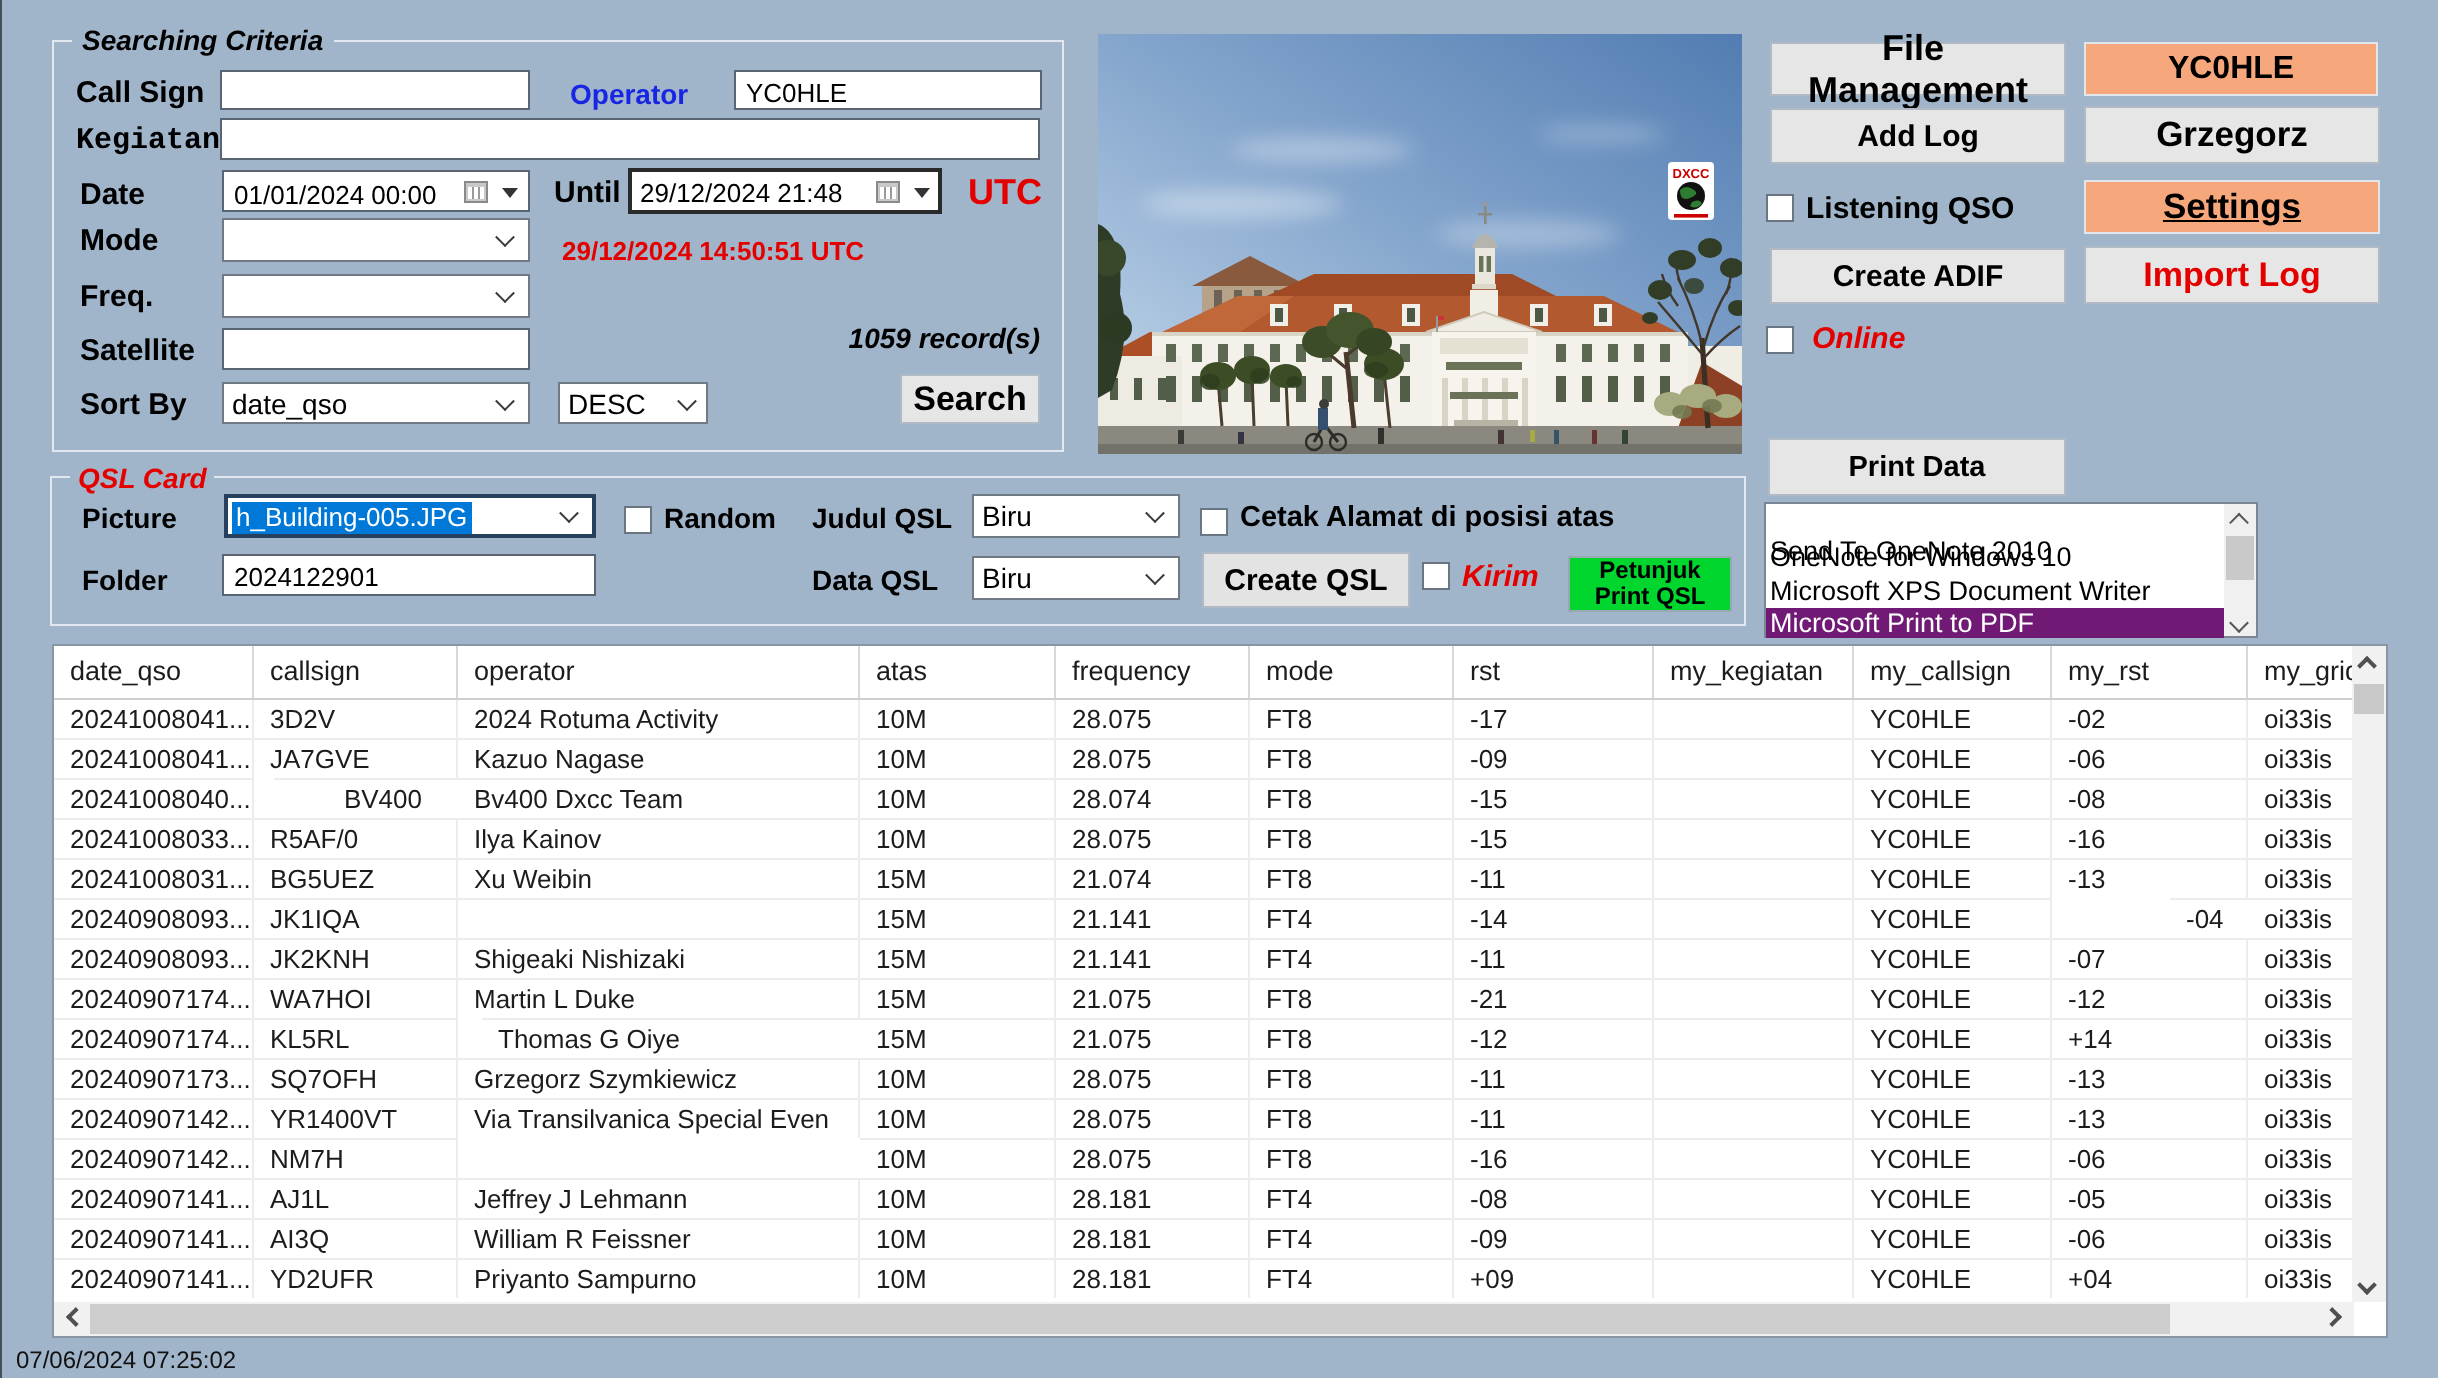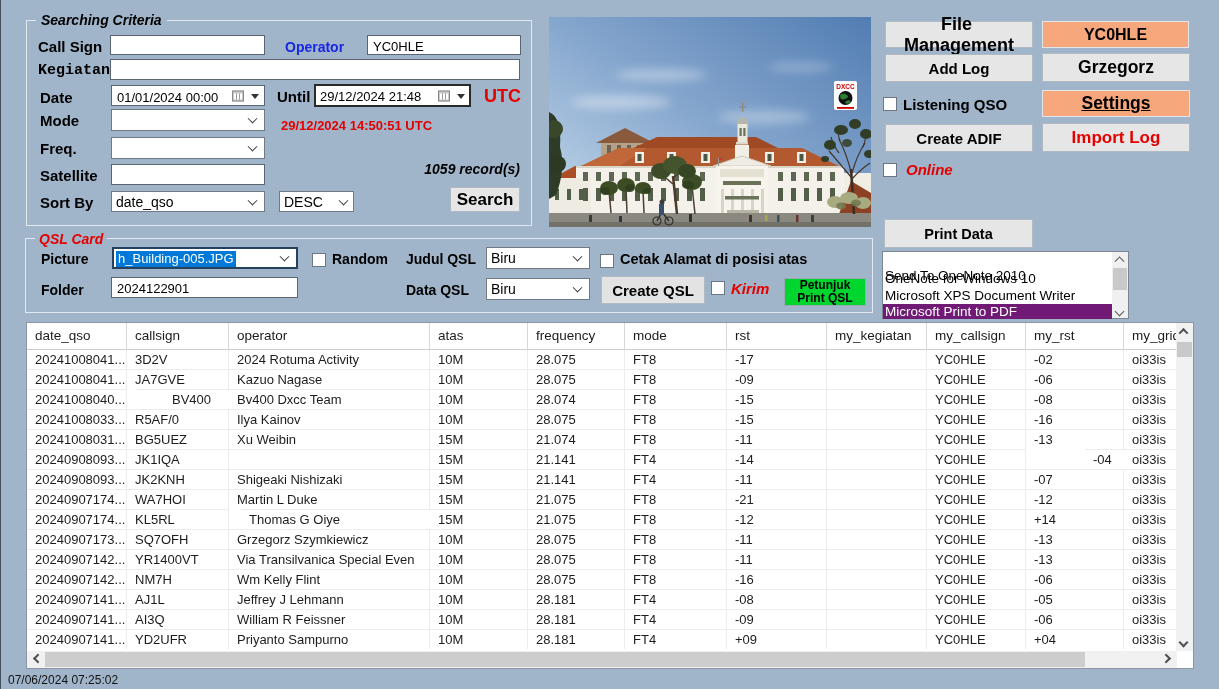--- a/index.html
+++ b/index.html
@@ -455,21 +455,20 @@
       <div class="gc" style="left:403px;top:226px;width:98px;height:20px;">10M</div>
       <div class="gc" style="left:501px;top:226px;width:97px;height:20px;">28.075</div>
       <div class="gc" style="left:598px;top:226px;width:102px;height:20px;">FT8</div>
       <div class="gc" style="left:700px;top:226px;width:100px;height:20px;">-11</div>
       <div class="gc" style="left:800px;top:226px;width:100px;height:20px;"></div>
       <div class="gc" style="left:900px;top:226px;width:99px;height:20px;">YC0HLE</div>
       <div class="gc" style="left:999px;top:226px;width:98px;height:20px;">-13</div>
       <div class="gc" style="left:1097px;top:226px;width:54px;height:20px;">oi33is</div>
       <div class="gc" style="left:0px;top:246px;width:100px;height:20px;">20240907142...</div>
       <div class="gc" style="left:100px;top:246px;width:102px;height:20px;">NM7H</div>
-      <div class="gc" style="left:202px;top:246px;width:201px;height:20px;">Wm Kelly Flint</div>
       <div class="gc" style="left:403px;top:246px;width:98px;height:20px;">10M</div>
       <div class="gc" style="left:501px;top:246px;width:97px;height:20px;">28.075</div>
       <div class="gc" style="left:598px;top:246px;width:102px;height:20px;">FT8</div>
       <div class="gc" style="left:700px;top:246px;width:100px;height:20px;">-16</div>
       <div class="gc" style="left:800px;top:246px;width:100px;height:20px;"></div>
       <div class="gc" style="left:900px;top:246px;width:99px;height:20px;">YC0HLE</div>
       <div class="gc" style="left:999px;top:246px;width:98px;height:20px;">-06</div>
       <div class="gc" style="left:1097px;top:246px;width:54px;height:20px;">oi33is</div>
       <div class="gc" style="left:0px;top:266px;width:100px;height:20px;">20240907141...</div>
       <div class="gc" style="left:100px;top:266px;width:102px;height:20px;">AJ1L</div>

